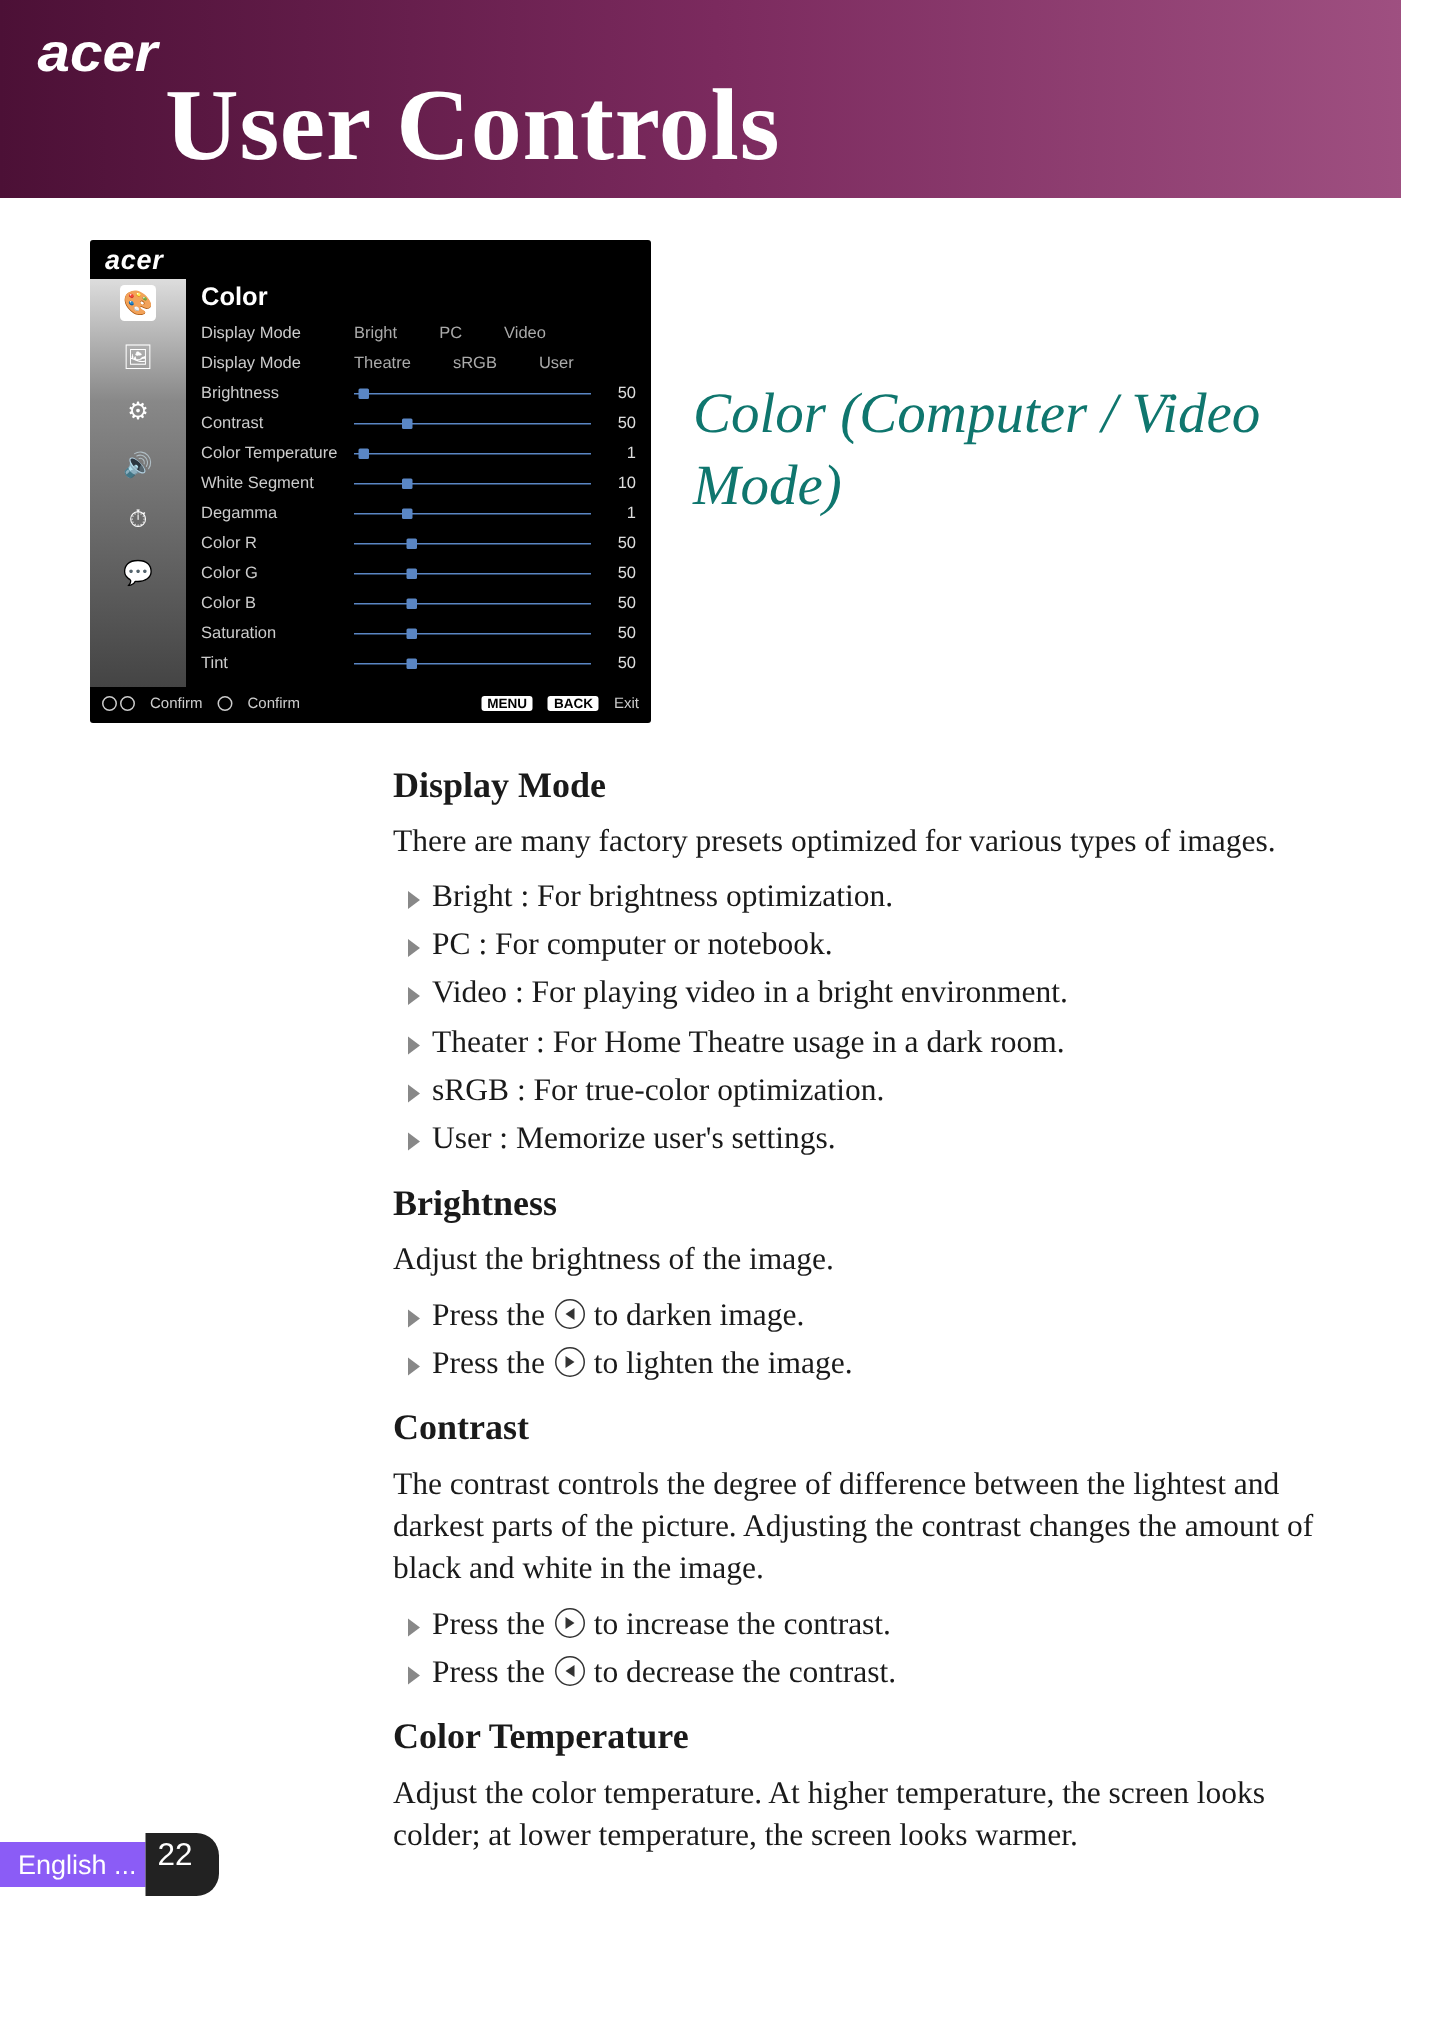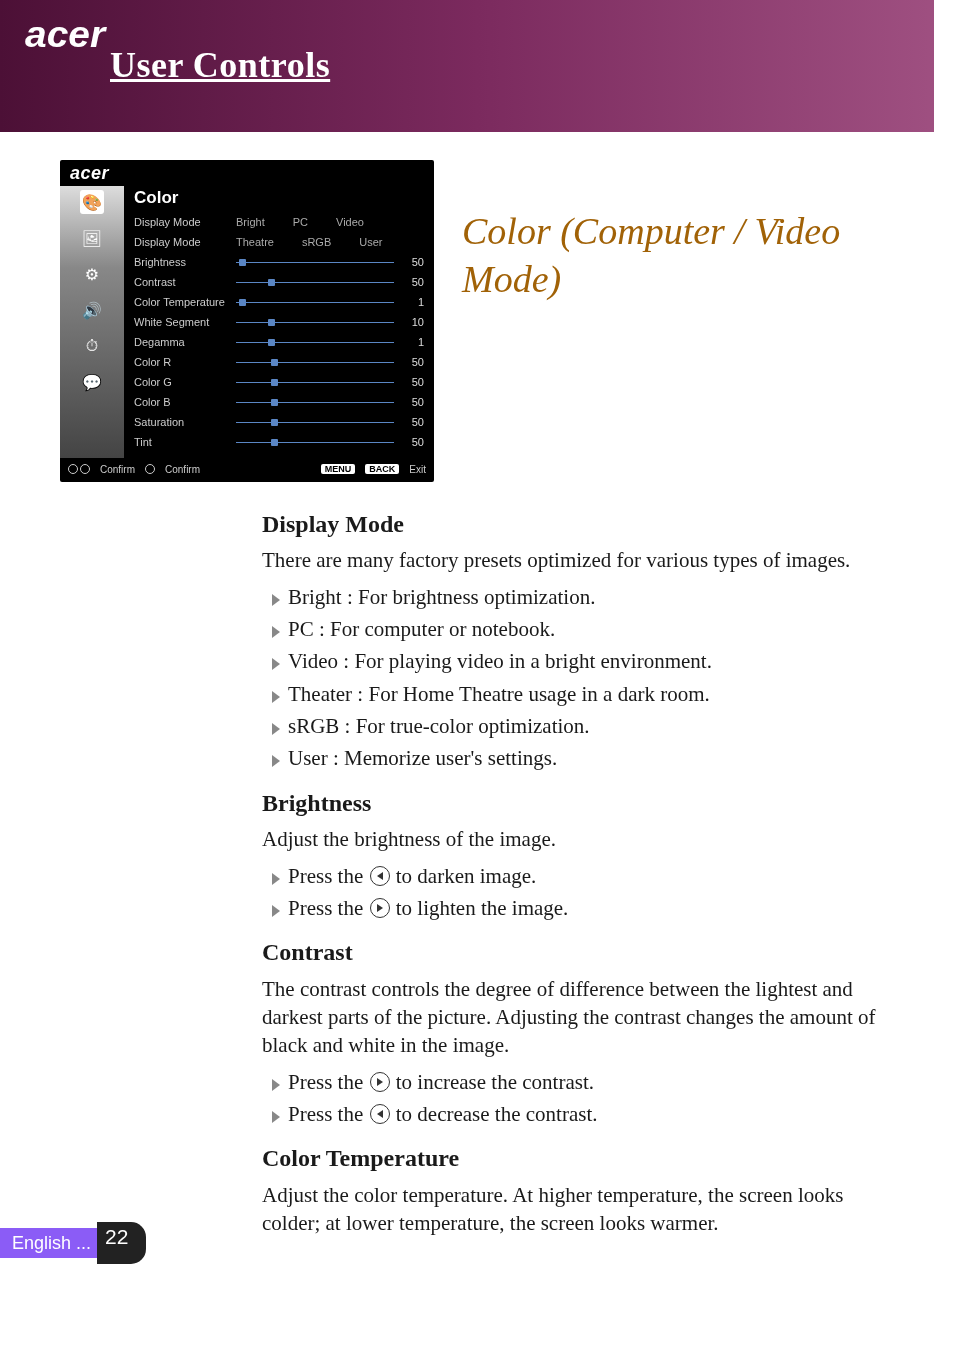--- a/index.html
+++ b/index.html
@@ -36,24 +36,23 @@
   .brand span {
     display: inline-block;
     transform: scaleX(1.08);
   }
   .chapter-title {
     position: absolute;
     left: 110px;
     top: 44px;
     font-family: 'Book Antiqua', Palatino, Georgia, serif;
     font-weight: 700;
-    font-size: 36px;
+    font-size: 68px;
     color: #fff;
     letter-spacing: 0.5px;
-    text-decoration: underline;
   }
   .tab-offset {
     position: absolute;
     right: 0;
     top: 0;
     width: 20px;
     height: 132px;
     background: #fff;
   }
   
@@ -64,23 +63,23 @@
   .row1 {
     display: flex;
     gap: 28px;
     align-items: flex-start;
   }
   .section-title {
     font-family: 'Book Antiqua', Palatino, Georgia, serif;
     font-style: italic;
     font-weight: 500;
     font-size: 38px;
-    color: #a16207;
+    color: #0f766e;
     line-height: 1.25;
-    margin-top: 48px;
+    margin-top: 93px;
     flex: 1;
   }
   
   .osd {
     width: 374px;
     background: #000;
     color: #fff;
     font-family: Arial, sans-serif;
     font-size: 11px;
     border-radius: 2px;

